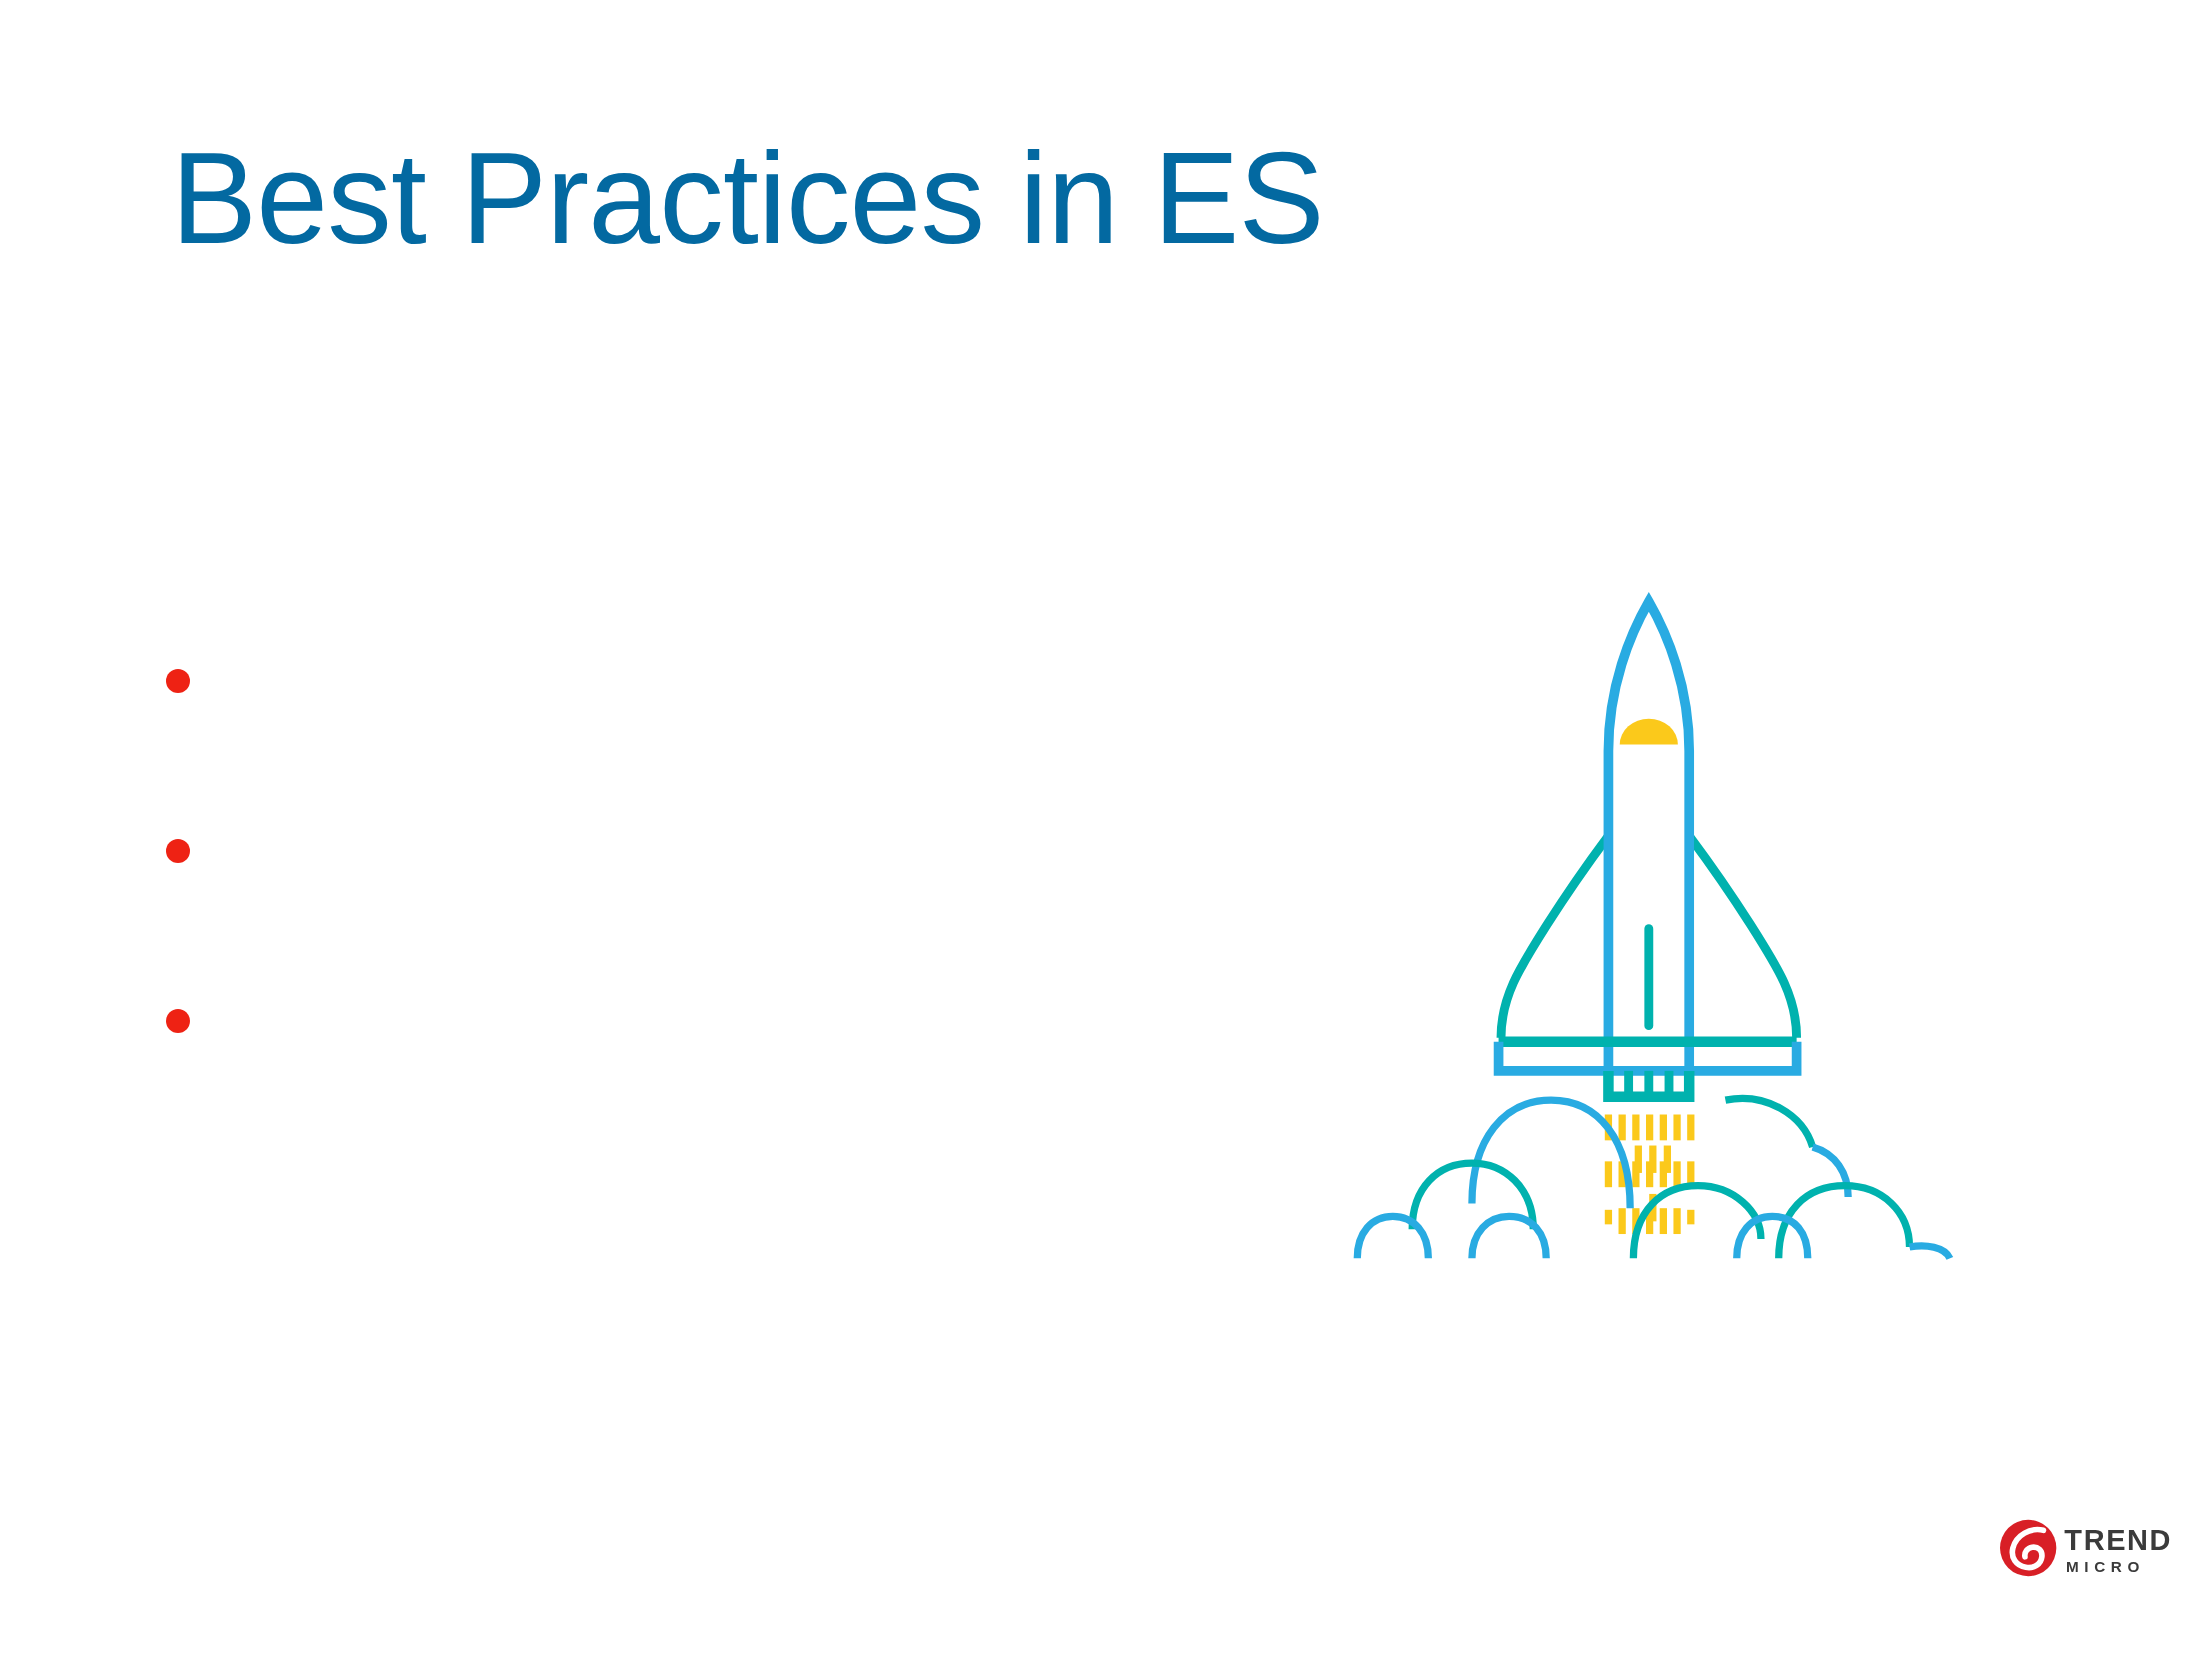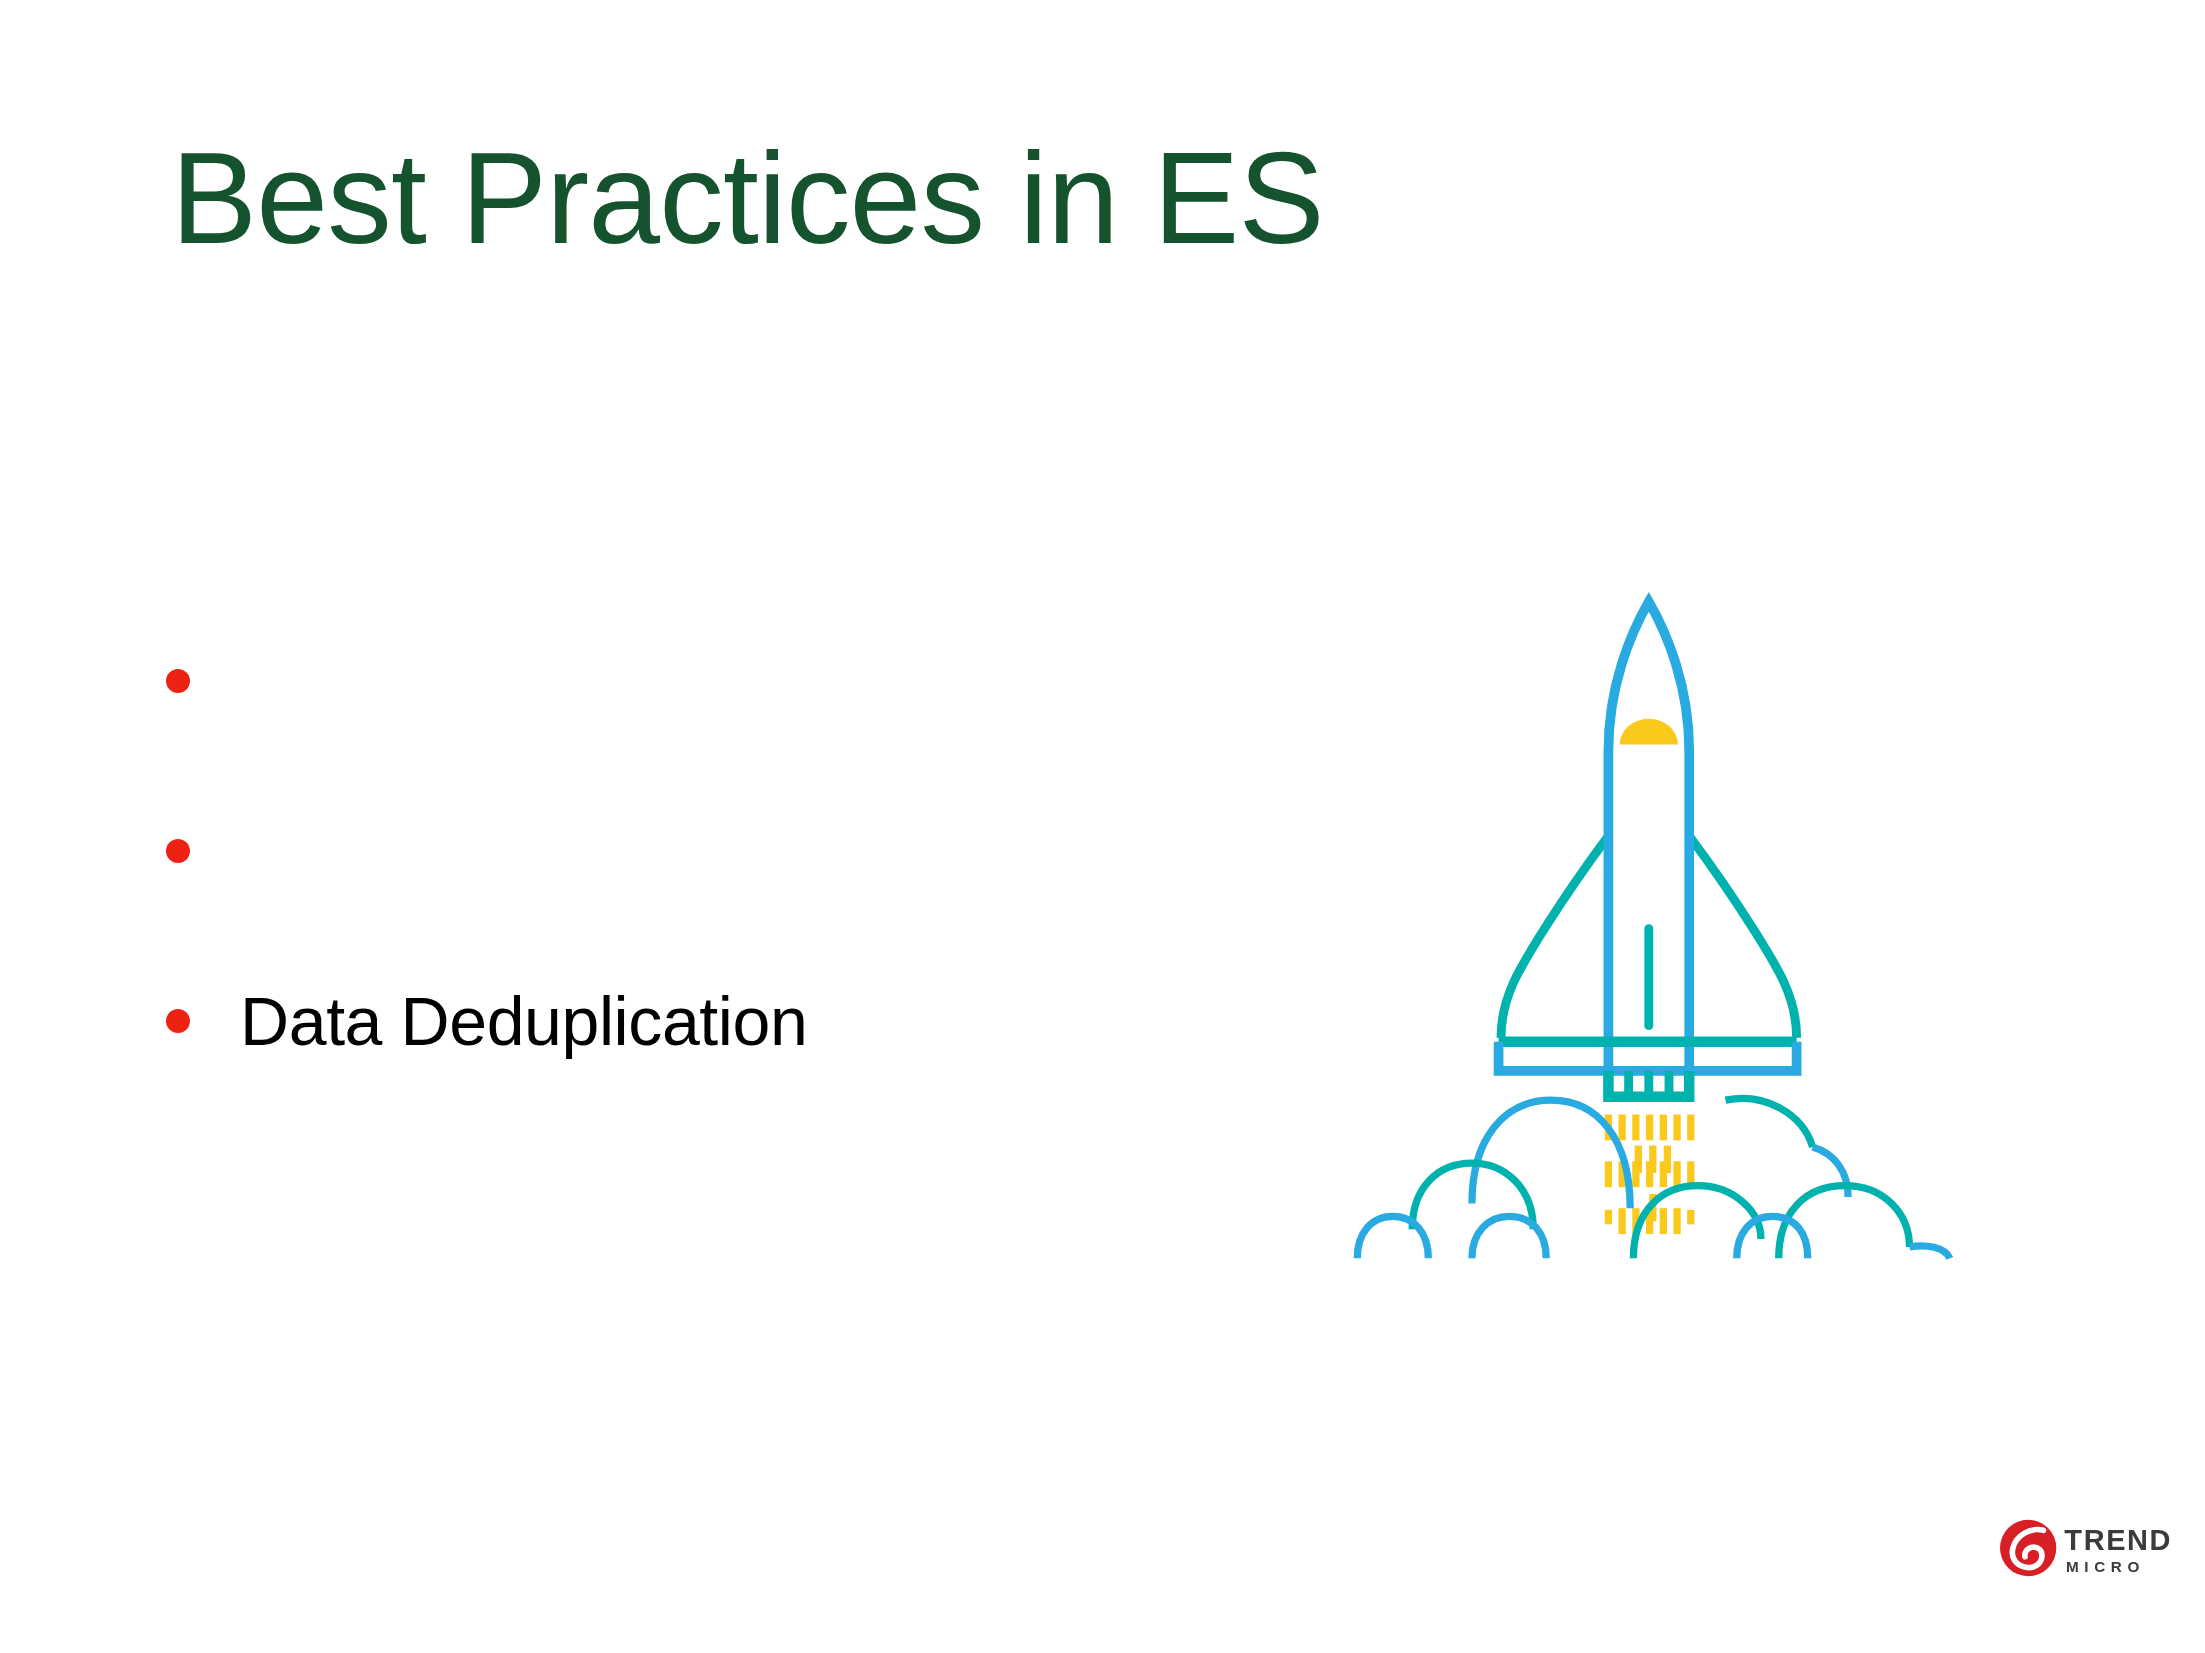--- a/index.html
+++ b/index.html
@@ -19,21 +19,21 @@
   }
 
   
   .slide-title {
     position: absolute;
     left: 171px;
     top: 134px;
     font-size: 129px;
     line-height: 1.0;
     font-weight: 400;
-    color: #14532d;
+    color: #0369a1;
     letter-spacing: -0.8px;
     white-space: nowrap;
   }
 
   
   .bullets {
     position: absolute;
     left: 166px;
     top: 596px;
     width: 1091px;
@@ -123,21 +123,20 @@
 
   <div class="bullets">
     <div class="bullet-row">
       <span class="bullet-dot"></span>
     </div>
     <div class="bullet-row">
       <span class="bullet-dot"></span>
     </div>
     <div class="bullet-row">
       <span class="bullet-dot"></span>
-      <span class="bullet-label">Data Deduplication</span>
     </div>
   </div>
 
   <div class="rocket-art">
     <svg viewBox="0 0 780 860" xmlns="http://www.w3.org/2000/svg">
       <g fill="none" stroke-linecap="butt">
 
         <path d="M341 345 C341 345 300 400 265 455 C230 510 208 545 208 595" stroke="#00B2AE" stroke-width="11"></path>
 
         <path d="M441 345 C441 345 482 400 517 455 C552 510 574 545 574 595" stroke="#00B2AE" stroke-width="11"></path>

